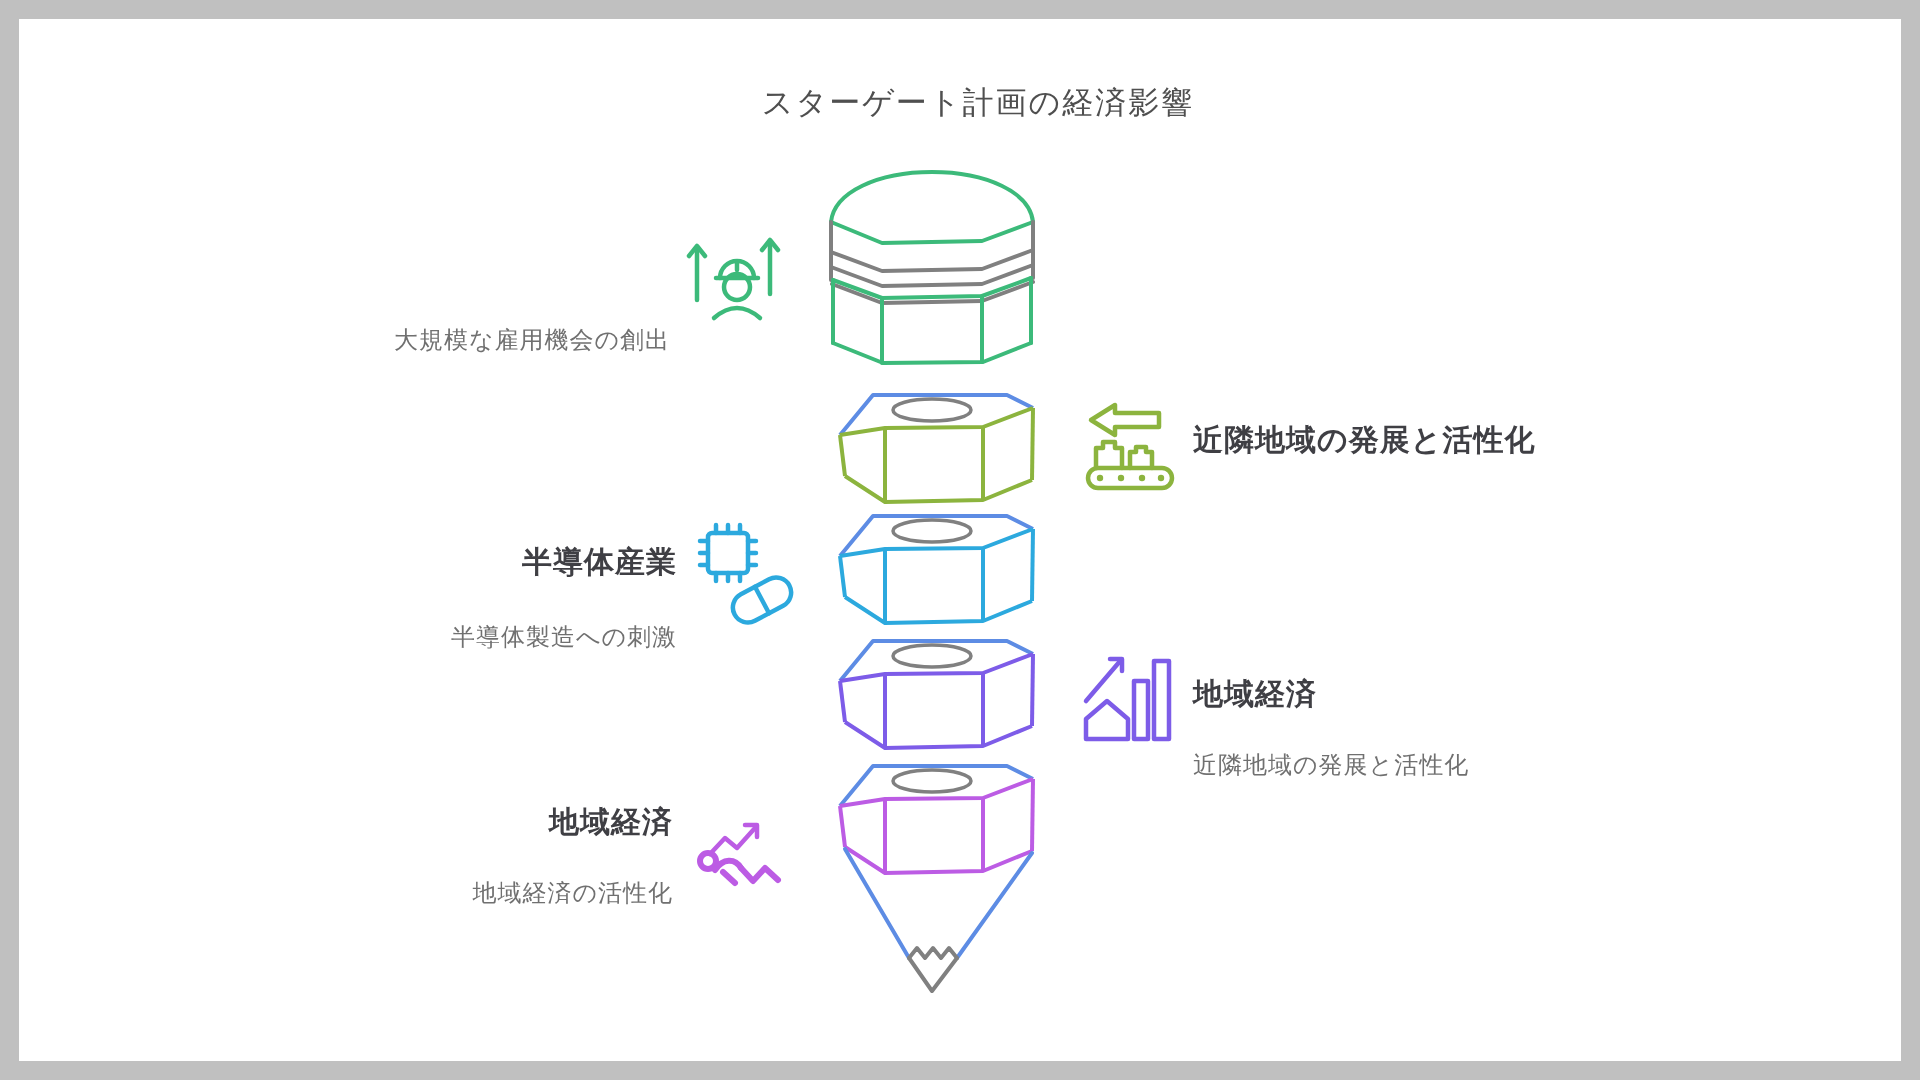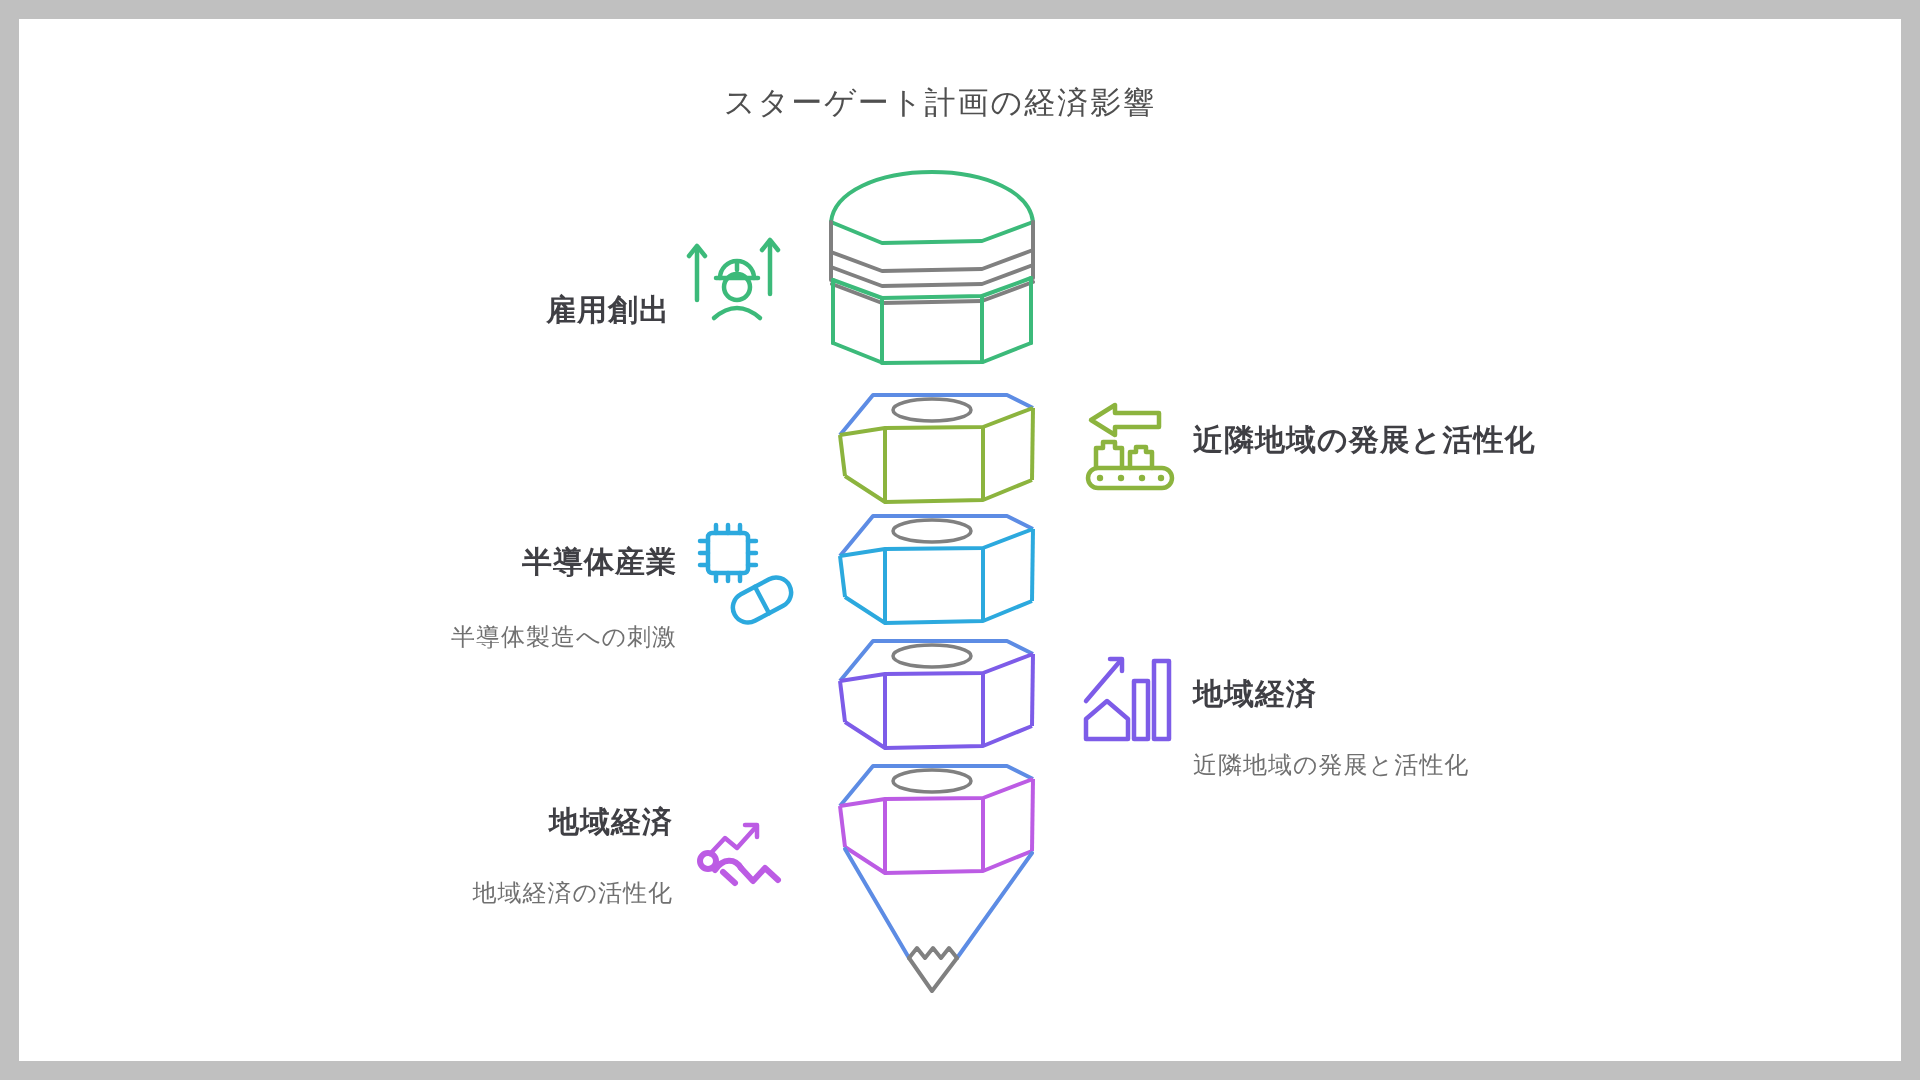--- a/index.html
+++ b/index.html
@@ -1,19 +1,19 @@
 <!DOCTYPE html>
 <html><head>
 <meta charset="utf-8">
 <style>
   html,body{margin:0;padding:0;background:#c0c0c0;font-family:"Liberation Sans","DejaVu Sans",sans-serif;}
   .canvas{position:relative;width:1920px;height:1080px;background:#c0c0c0;overflow:hidden;}
   .card{position:absolute;left:19px;top:19px;right:19px;bottom:19px;background:#ffffff;}
   .title{position:absolute;left:0;top:82px;width:1880px;text-align:center;
-         font-size:31px;letter-spacing:2px;color:#4f4f4f;font-weight:400;}
+         font-size:31px;letter-spacing:2px;color:#4f4f4f;font-weight:400;padding-left:38px;}
   .item{position:absolute;}
   .item .label{font-size:30px;font-weight:700;color:#3f3f44;letter-spacing:1px;white-space:nowrap;}
   .item .desc{font-size:24px;color:#707070;letter-spacing:1px;white-space:nowrap;}
   .item.left{text-align:right;}
   .item.right{text-align:left;}
   .icon{position:absolute;}
   svg{display:block;overflow:visible;}
   .stroke{fill:none;stroke-width:4;stroke-linejoin:round;stroke-linecap:round;}
   .seg-body{fill:none;stroke:currentColor;stroke-width:4;stroke-linejoin:round;}
   .seg-back{fill:none;stroke:#5d8ce4;stroke-width:4;stroke-linejoin:round;}
@@ -74,21 +74,21 @@
 
     <g>
       <path class="stroke" stroke="#5d8ce4" d="M25,691 L89,800"></path>
       <path class="stroke" stroke="#5d8ce4" d="M212,695 L137,800"></path>
       <path class="stroke" stroke="#808080" stroke-width="3.5" d="M89,800 L97,790 L105,800 L113,790 L121,800 L129,790 L137,800"></path>
       <path class="stroke" stroke="#808080" stroke-width="3.5" d="M89,800 L112,833 L137,800"></path>
     </g>
   </svg>
 
   <div class="item left" style="right:1250px;top:290px;">
-    <div class="label">雇用創出</div>
+    <div class="desc" style="margin-top:34px;">大規模な雇用機会の創出</div>
   </div>
   <svg class="icon" style="left:688px;top:226px;" width="104" height="96" viewBox="0 0 104 96">
     <g class="icon-stroke" stroke="#3cba7a">
       <path d="M9,74 L9,22"></path>
         <path d="M1,30 L9,20 L17,30"></path>
       <path d="M82,68 L82,16"></path>
         <path d="M74,24 L82,14 L90,24"></path>
       <path d="M32,52 A17,17 0 0 1 66,52"></path>
       <path d="M49,37 L49,44"></path>
       <path d="M28,52 L70,52"></path>

